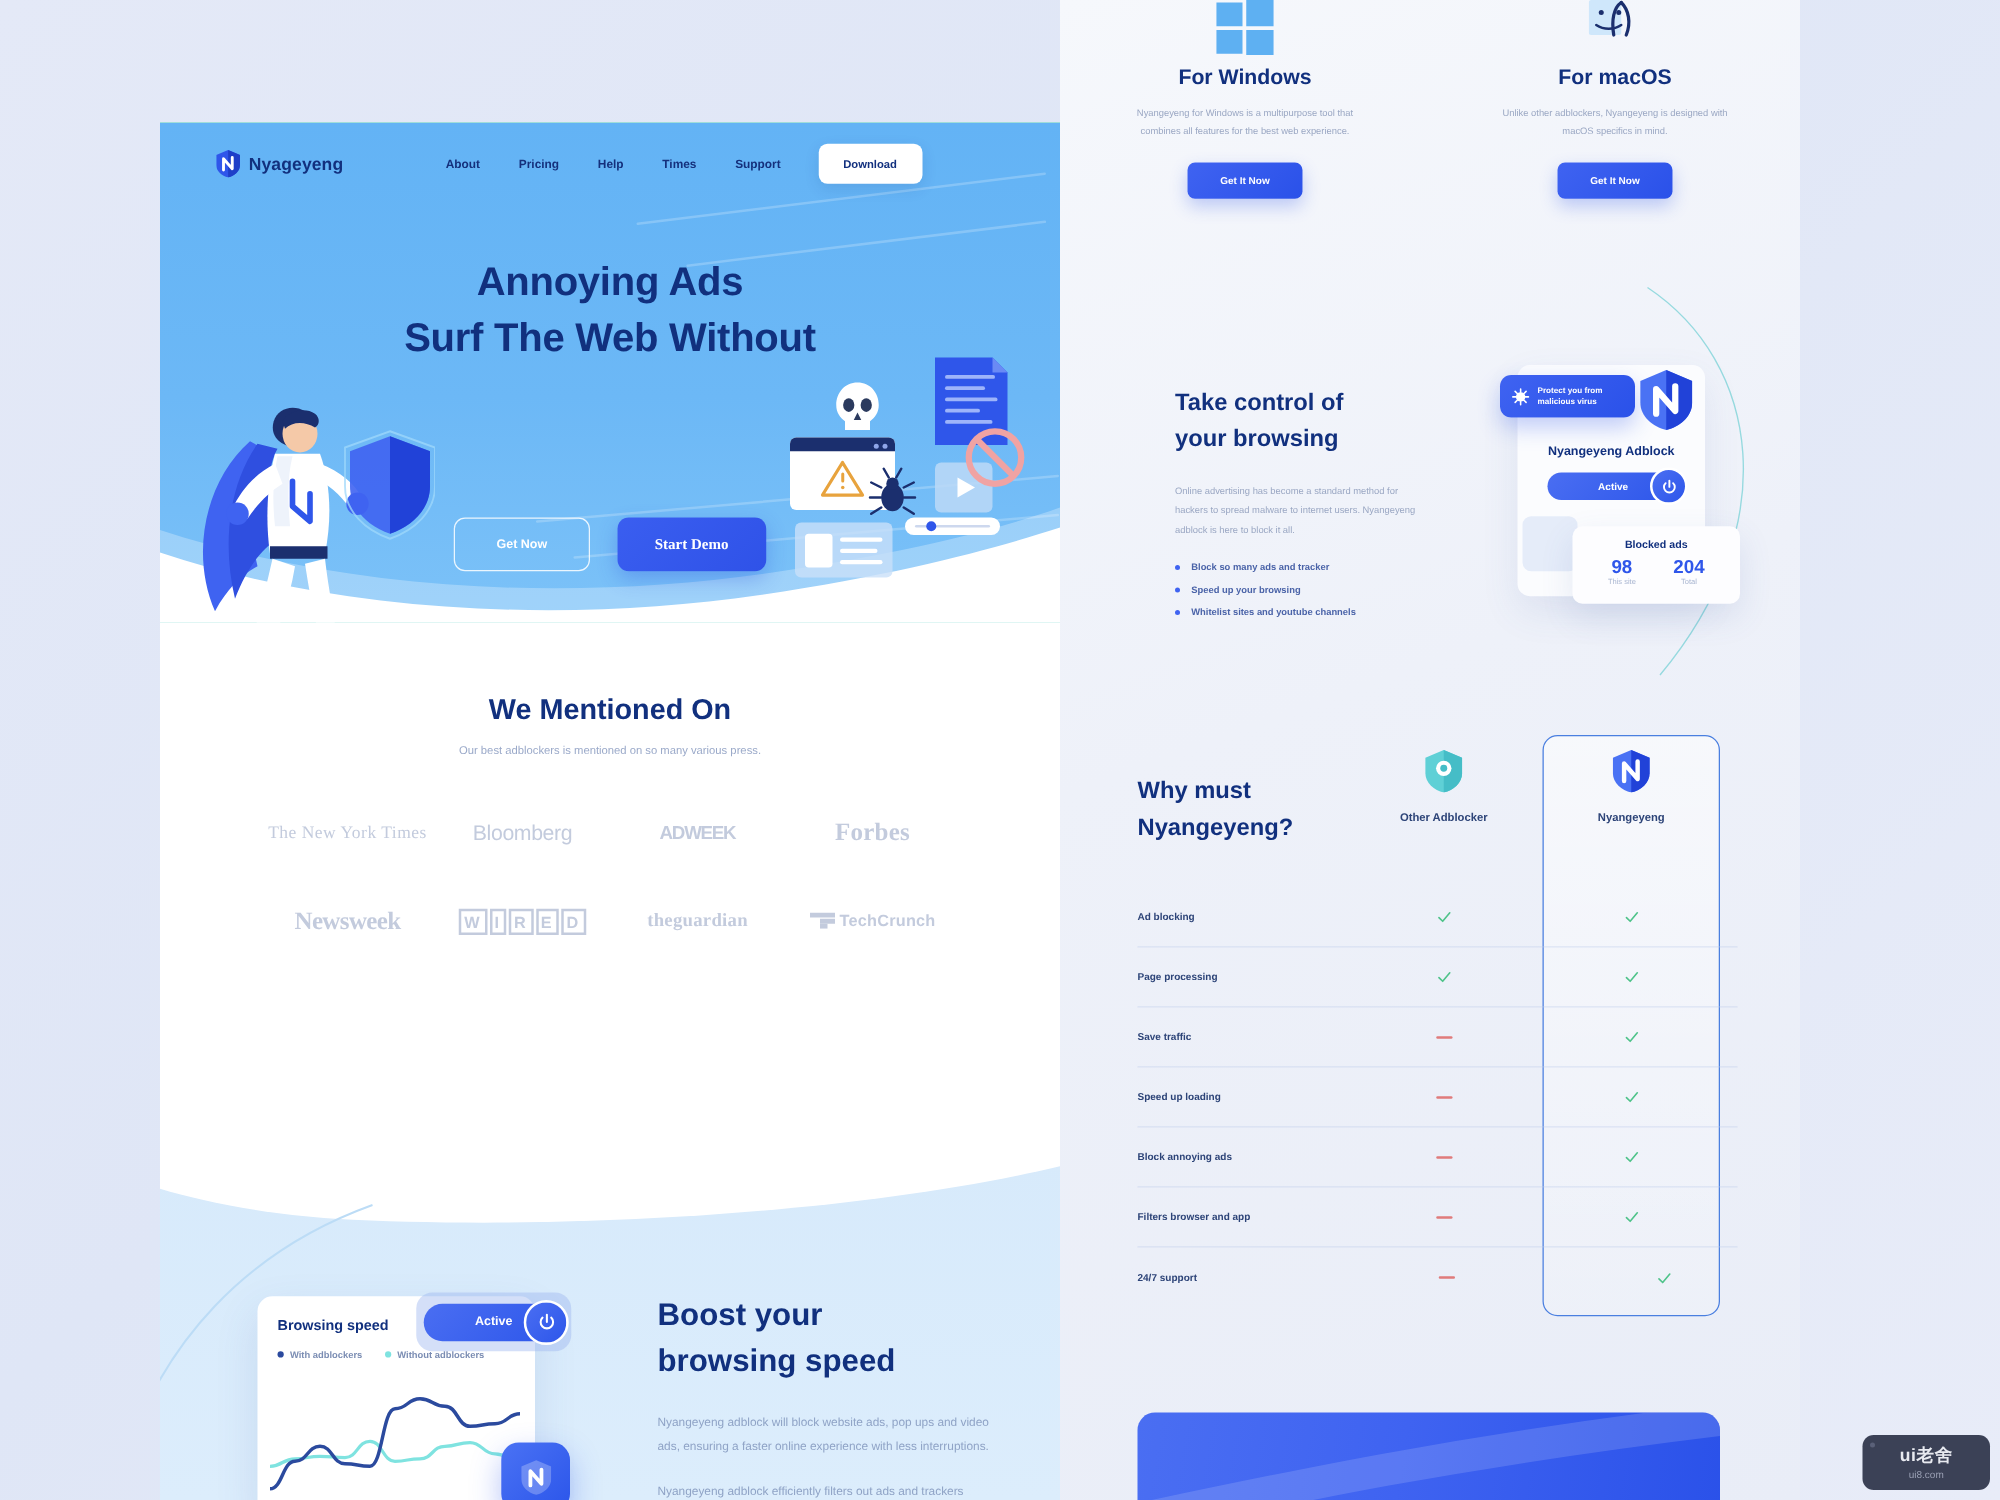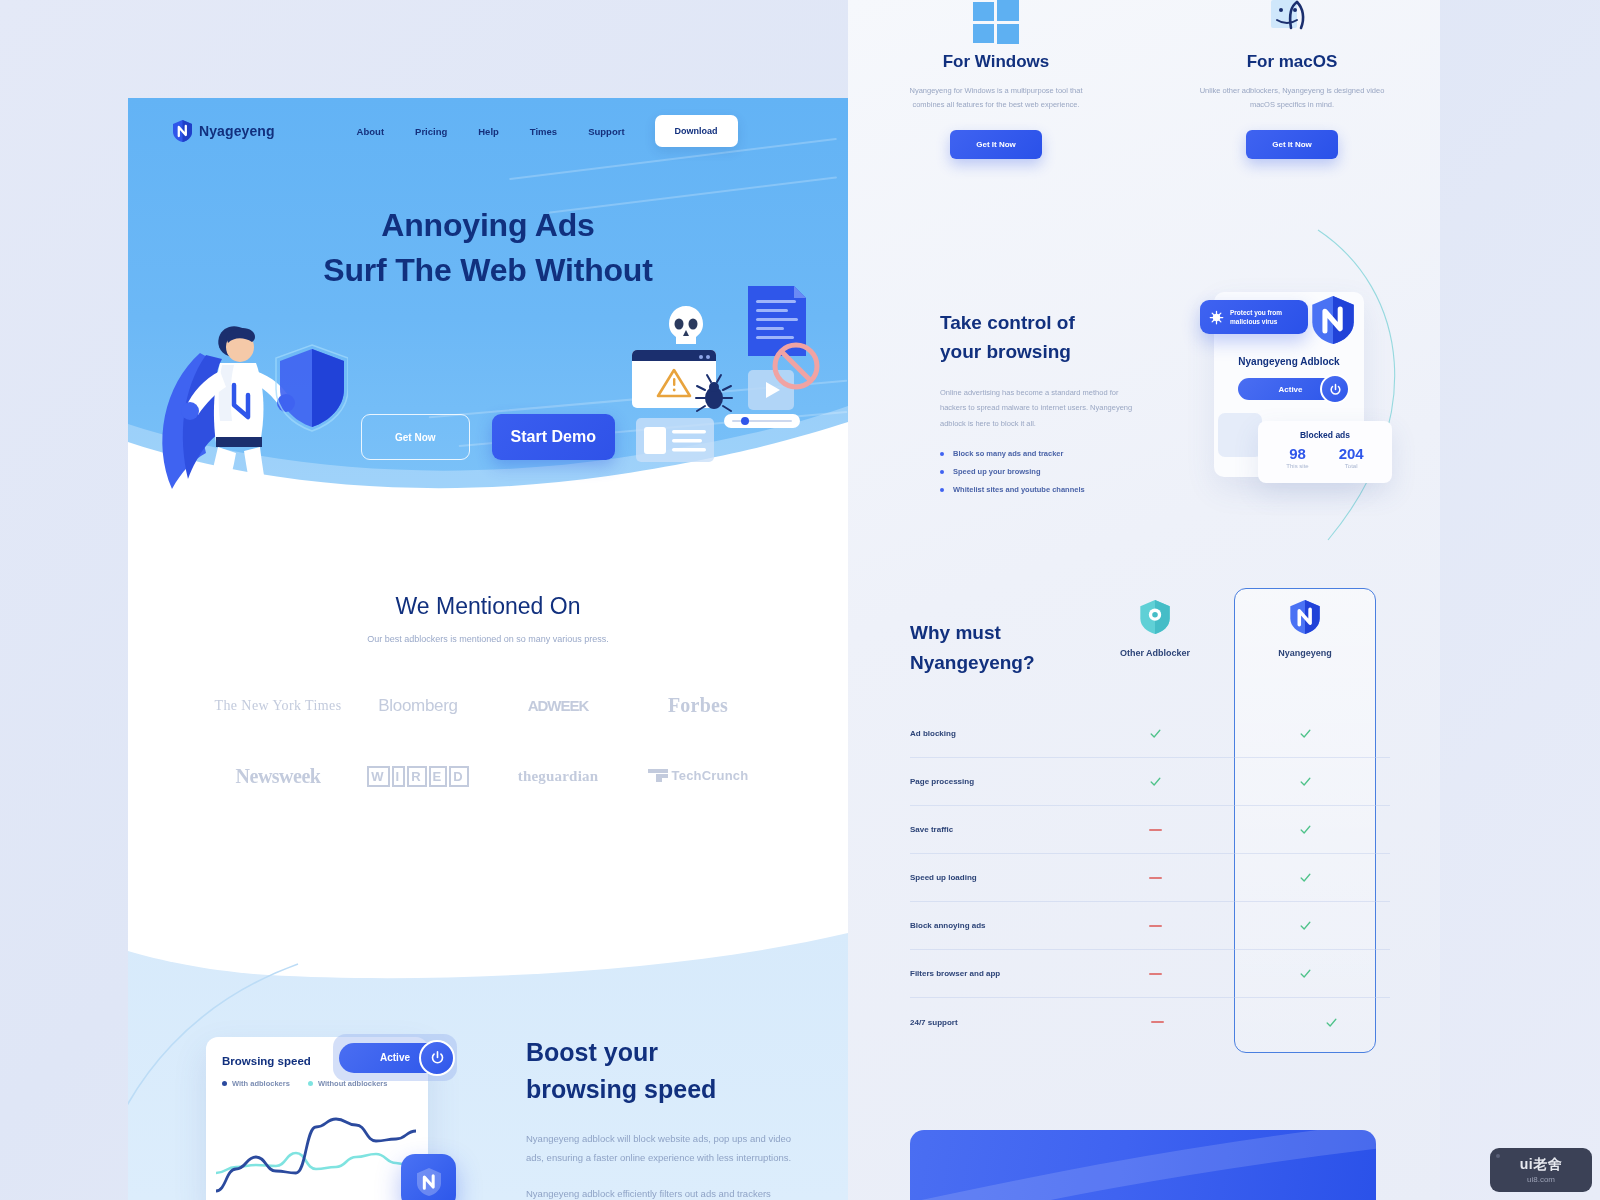--- a/index.html
+++ b/index.html
@@ -39,30 +39,31 @@
     position: absolute; left: 0; top: 105px; width: 720px; text-align: center;
     color: #11307e; font-size: 32px; font-weight: 800; line-height: 1.42; letter-spacing: -.2px;
   }
   .hero-cta { position: absolute; left: 0; top: 316px; width: 720px; display: flex; justify-content: center; gap: 22px; }
   .btn-ghost {
     background: transparent; border: 1px solid rgba(255,255,255,.85); color: #fff;
     font-size: 10px; font-weight: 600; border-radius: 9px; padding: 13px 33px; cursor: pointer;
   }
   .btn-solid {
     background: linear-gradient(135deg, #3a5ef0 0%, #2f52e8 100%); border: none; color: #fff;
-    font-size: 16px; font-weight: 700; border-radius: 9px; padding: 14px 19px; cursor: pointer;
+    font-size: 12px; font-weight: 700; border-radius: 9px; padding: 14px 30px; cursor: pointer;
     box-shadow: 0 6px 16px rgba(40,72,220,.3);
+    font-family: Liberation Serif, serif;
   }
 
   .hero-art { position: absolute; left: 20px; top: 195px; width: 200px; height: 260px; }
   .hero-icons { position: absolute; left: 500px; top: 180px; width: 220px; height: 190px; }
 
   
   .press { position: absolute; left: 0; top: 400px; width: 720px; height: 440px; background: #fff; text-align: center; }
-  .press-title { margin-top: 95px; color: #11307e; font-size: 23px; font-weight: 400; }
+  .press-title { margin-top: 56px; color: #11307e; font-size: 23px; font-weight: 700; }
   .press-sub { margin-top: 14px; color: #9aa9c9; font-size: 9px; font-weight: 500; }
   .press-grid { margin-top: 50px; padding: 0 80px; display: grid; grid-template-columns: repeat(4,1fr); row-gap: 48px; align-items: center; }
   .press-logo { color: #c3cbdd; font-size: 15px; font-weight: 700; letter-spacing: .2px; }
   .logo-nyt { font-family: "Liberation Serif", serif; font-size: 14px; font-weight: 400; letter-spacing: .4px; }
   .logo-bloom { font-size: 17px; font-weight: 400; letter-spacing: -.3px; }
   .logo-adweek { font-size: 15px; font-weight: 800; letter-spacing: -1px; }
   .logo-forbes { font-family: "Liberation Serif", serif; font-size: 20px; font-weight: 700; }
   .logo-newsweek { font-family: "Liberation Serif", serif; font-size: 20px; font-weight: 700; letter-spacing: -.5px; }
   .logo-wired { font-size: 13px; font-weight: 800; letter-spacing: 2px; }
   .logo-wired span { border: 2px solid #c3cbdd; padding: 1px 2px; margin: 0 1px; }
@@ -415,21 +416,21 @@
           <svg width="42" height="44" viewBox="0 0 42 44">
             <rect x="0" y="0" width="26" height="28" rx="2" fill="#cfe7fb"></rect>
             <path d="M26 2 C32 8 34 18 30 28" stroke="#1b2f6e" stroke-width="2.6" fill="none" stroke-linecap="round"></path>
             <path d="M26 2 C20 6 18 16 20 28" stroke="#1b2f6e" stroke-width="2.6" fill="none" stroke-linecap="round"></path>
             <circle cx="10" cy="10" r="2" fill="#1b2f6e"></circle>
             <circle cx="24" cy="10" r="2" fill="#1b2f6e"></circle>
             <path d="M6 20 C12 24 20 24 26 20" stroke="#1b2f6e" stroke-width="2" fill="none" stroke-linecap="round"></path>
           </svg>
         </div>
         <div class="plat-h">For macOS</div>
-        <div class="plat-p">Unlike other adblockers, Nyangeyeng is designed video macOS specifics in mind.</div>
+        <div class="plat-p">Unlike other adblockers, Nyangeyeng is designed with macOS specifics in mind.</div>
         <button class="plat-btn">Get It Now</button>
       </div>
     </div>
 
     <div class="control">
       <svg style="position:absolute; left:270px; top:-10px; width:330px; height:340px;" viewBox="0 0 330 340">
         <path d="M120 10 C30 70 10 200 110 320" stroke="#7fd3d8" stroke-width="1.1" fill="none" opacity=".8" transform="translate(160,0) scale(-1,1) translate(-160,0)"></path>
       </svg>
 
       <div class="control-text">

